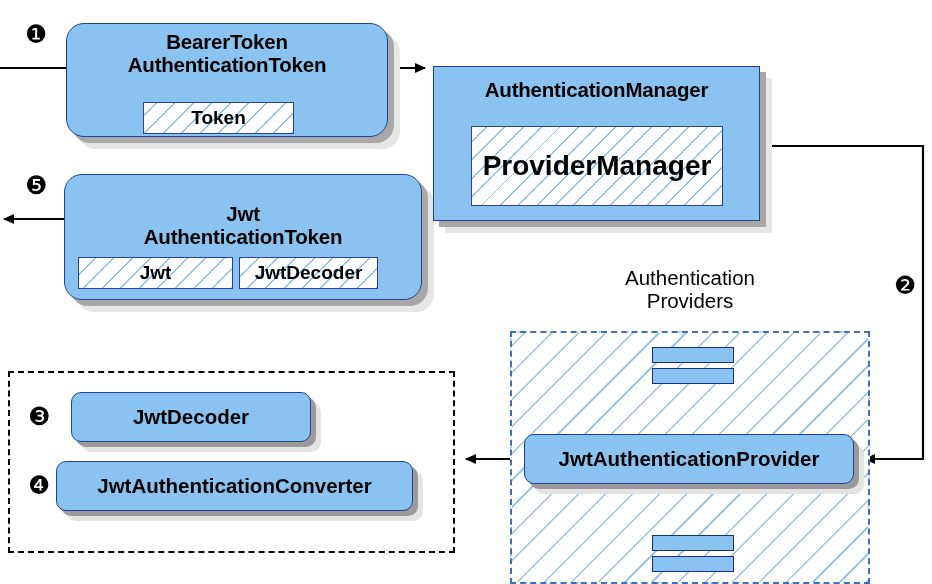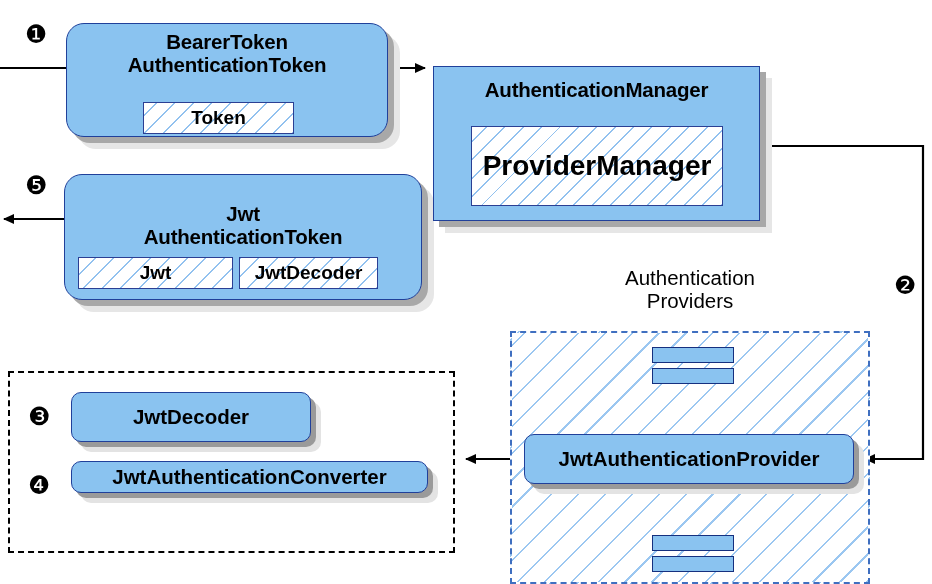--- a/index.html
+++ b/index.html
@@ -236,17 +236,17 @@
   <div class="flat-node shadow2" style="left:524px; top:434px; width:330px; height:50px; font-size:20.5px;justify-content:center;">
     <span>JwtAuthenticationProvider</span>
   </div>
 
   <div class="group-dashed-black" style="left:8px; top:371px; width:447px; height:182px;"></div>
 
   <div class="flat-node shadow2" style="left:71px; top:392px; width:240px; height:50px; font-size:20.5px;">
     <span>JwtDecoder</span>
   </div>
 
-  <div class="flat-node shadow2" style="left:71px; top:461px; width:357px; height:32px; font-size:20.5px;align-items:center;">
+  <div class="flat-node shadow2" style="left:56px; top:461px; width:357px; height:50px; font-size:20.5px;align-items:center;">
     <span>JwtAuthenticationConverter</span>
   </div>
 
 </div>
 
 </body></html>

